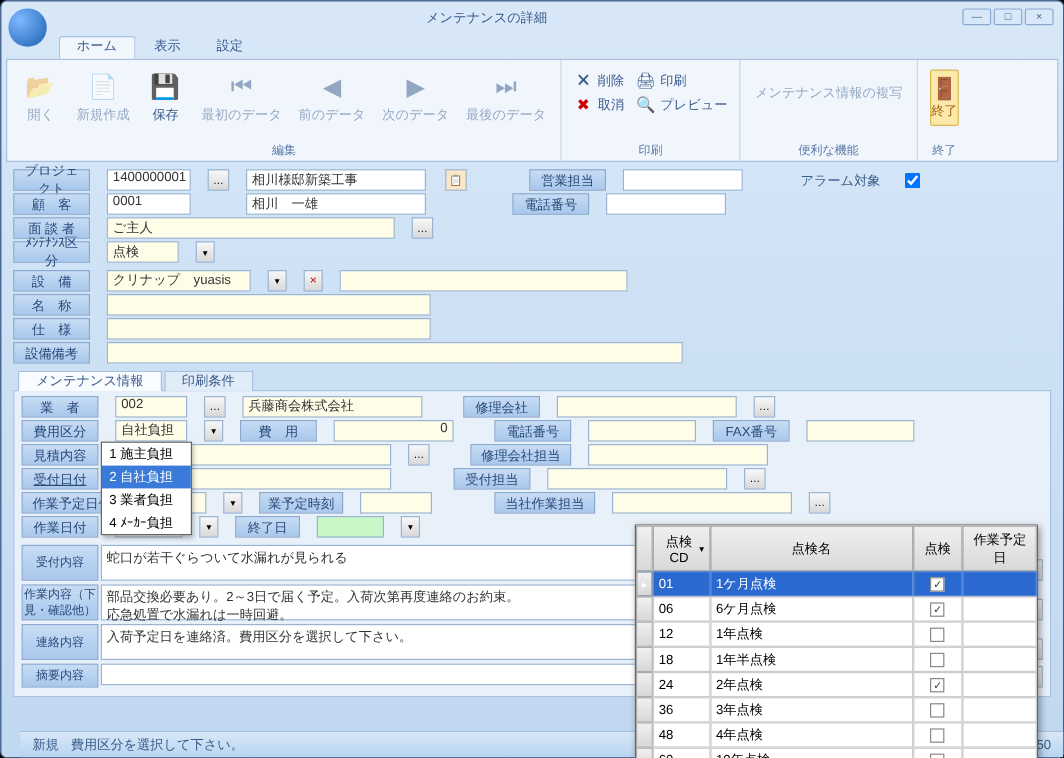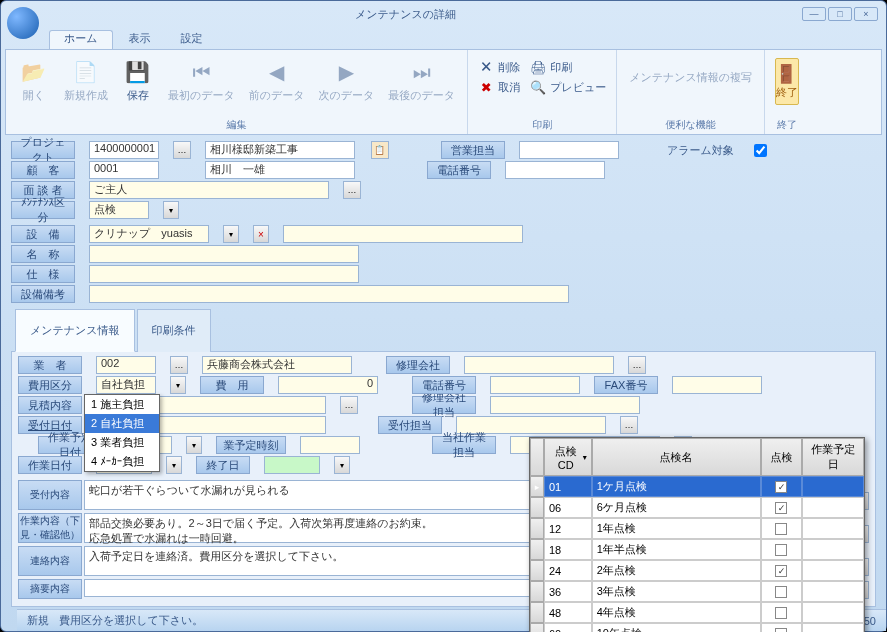--- a/index.html
+++ b/index.html
@@ -23,30 +23,30 @@
 .ribbon-small-list { display:flex; flex-direction:column; gap:2px; padding-top:4px;}
 .ribbon-small-item { display:flex; align-items:center; gap:4px; color:#3a5a8a; cursor:pointer; padding:1px 4px;}
 .ribbon-group-label { text-align: center; color: #5a7aaa; font-size: 10px; padding-top:2px;}
 .ribbon-close { width:24px; background:#fce8a8; border:1px solid #d8b850; margin:4px; border-radius:2px; display:flex; flex-direction:column; align-items:center; justify-content:center;}
 .close-inner { width:100%; padding:4px 0; display:flex; flex-direction:column; align-items:center; color:#a06010;}
 
 .form-area { padding: 6px 10px; }
 .row { display: flex; align-items: center; margin-bottom: 2px; gap: 14px;}
 .label-cell { background: linear-gradient(to bottom, #c8dcf4, #a8c8ec); border: 1px solid #8aa8d0; padding: 2px 6px; text-align: center; color: #2a4a7a; width: 64px; height:18px; display:flex; align-items:center; justify-content:center;}
 .label-cell.link { text-decoration: underline; cursor:pointer;}
-.label-cell.wide { width:64px;margin-left:20px;}
+.label-cell.wide { width:84px;}
 .input { background: #fff; border: 1px solid #9ab4d4; height: 18px; padding: 0 4px; color:#333;}
 .input.yellow { background: #fffde8;}
 .input.green { background: #c8f8c8;}
 .btn-ellipsis { width: 18px; height: 18px; background: linear-gradient(to bottom,#f8f8f8,#d8d8d8); border:1px solid #9ab4d4; display:flex; align-items:center; justify-content:center; font-size:9px; cursor:pointer;}
 .btn-x { width:16px; height:18px; background:linear-gradient(to bottom,#f8f8f8,#d8d8d8); border:1px solid #9ab4d4; display:flex; align-items:center; justify-content:center; font-size:10px; cursor:pointer; color:#c00;}
 .btn-dd { width:16px; height:18px; background:linear-gradient(to bottom,#f8f8f8,#d8d8d8); border:1px solid #9ab4d4; display:flex; align-items:center; justify-content:center; font-size:8px; cursor:pointer;}
 
 .subtabs { display:flex; margin-top:6px; padding-left:4px;}
-.subtab { padding:13px 14px; border:1px solid #a8c0e0; background:#e0ecf8; color:#3a5a8a; cursor:pointer; margin-right:2px; border-bottom:none;}
+.subtab { padding:0 14px; border:1px solid #a8c0e0; background:#e0ecf8; color:#3a5a8a; cursor:pointer; margin-right:2px; border-bottom:none;}
 .subtab.active { background:#f8fcff; border-bottom:1px solid #f8fcff; position:relative; z-index:2;}
 .subtab-panel { border:1px solid #a8c0e0; background:#e8f0fa; padding:4px 6px; margin-top:-1px;}
 
 .textarea { background:#fff; border:1px solid #9ab4d4; height:30px; flex:1; padding:2px 4px; color:#333; resize:none;}
 .text-row { display:flex; margin-bottom:3px; gap:2px;}
 .text-label { background:linear-gradient(to bottom,#c8dcf4,#a8c8ec); border:1px solid #8aa8d0; width:64px; display:flex; align-items:center; justify-content:center; color:#2a4a7a; font-size:10px; text-align:center;}
 
 .dropdown-list { position:absolute; background:#fff; border:1px solid #666; box-shadow:2px 2px 4px rgba(0,0,0,0.3); width:76px; z-index:20;}
 .dd-item { padding:2px 6px; cursor:pointer;}
 .dd-item.sel { background:#3a7ad8; color:#fff;}

